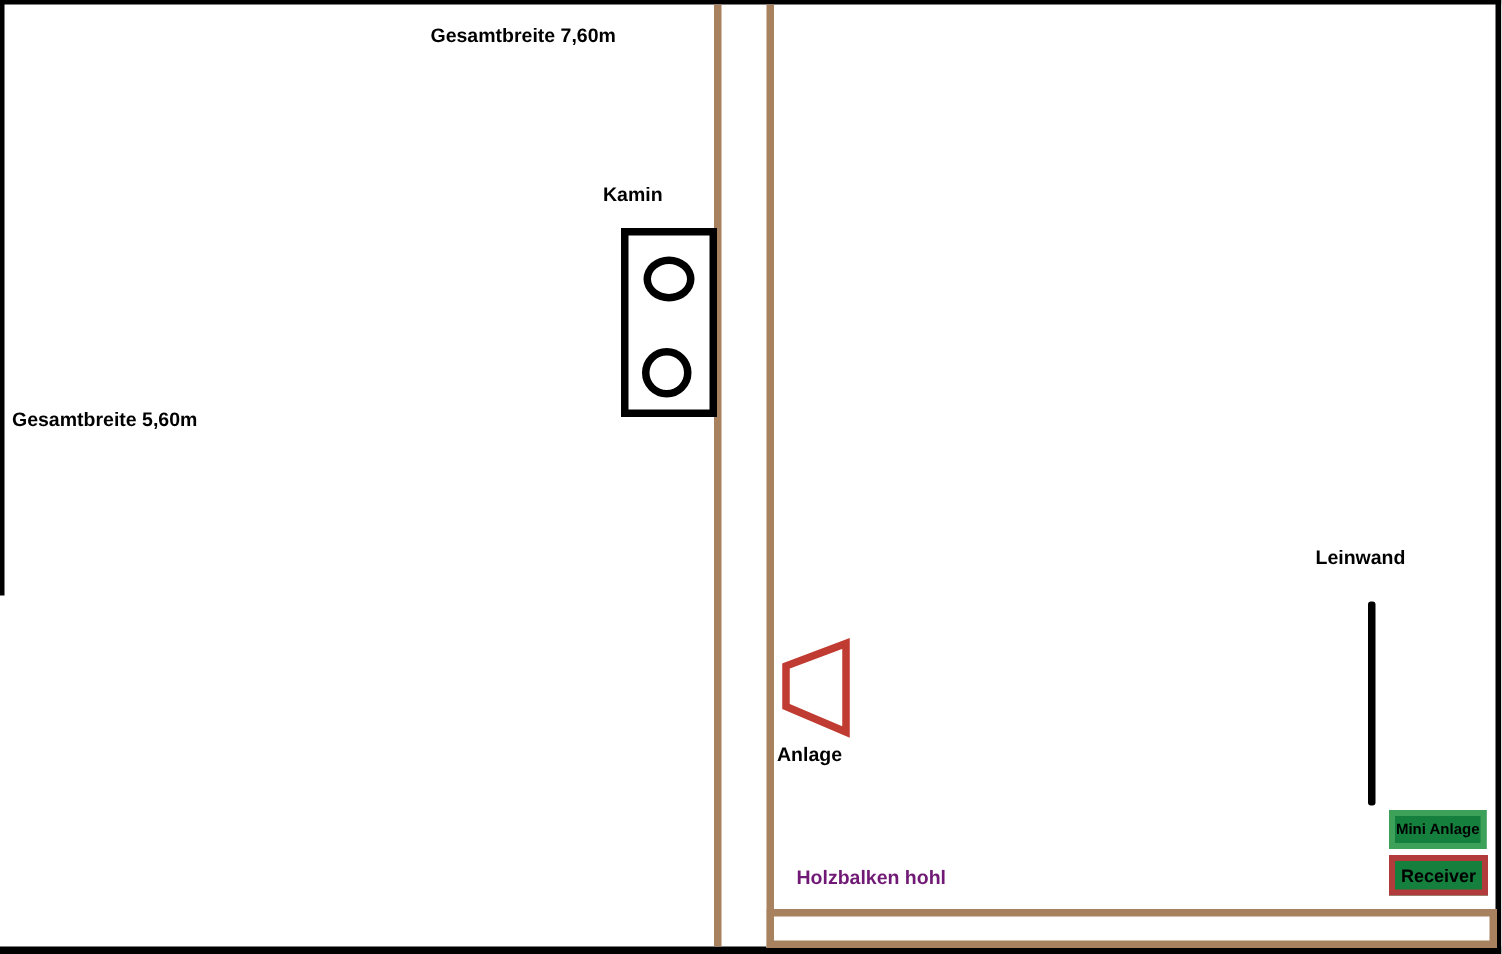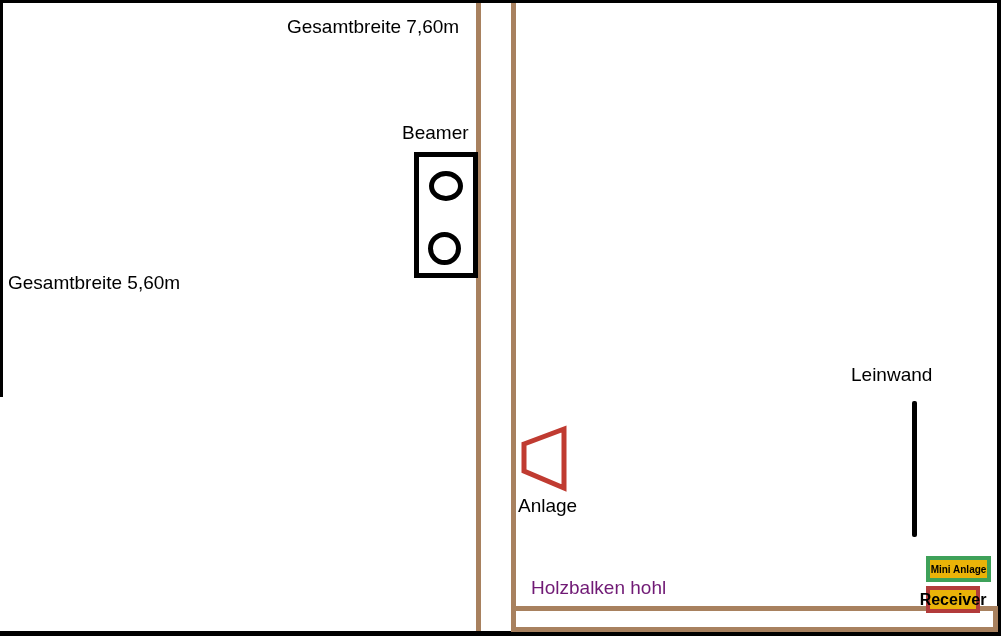--- a/index.html
+++ b/index.html
@@ -30,30 +30,30 @@
     position: absolute; left: 511px; top: 606px;
     width: 487px; height: 26px;
     box-sizing: border-box;
     border: 5px solid #A8815F;
     background: #ffffff;
   }
 
   
   .lbl {
     position: absolute;
-    font-weight: 400;
-    font-size: 19px;
+    font-weight: 700;
+    font-size: 13px;
     color: #000;
     white-space: nowrap;
     line-height: 1;
   }
   .lbl-total-top  { left: 287px; top: 17px; }
   .lbl-total-left { left: 8px;   top: 273px; text-align: center; }
   .lbl-kamin      { left: 402px; top: 123px; }
-  .lbl-leinwand   { left: 851px; top: 365px; }
+  .lbl-leinwand   { left: 877px; top: 365px; }
   .lbl-beamer     { left: 518px; top: 496px; }
   .lbl-holzbalken { left: 531px; top: 578px; color: #701a75; }
 
   
   .kamin-rect {
     position: absolute; left: 414px; top: 152px;
     width: 64px; height: 126px;
     box-sizing: border-box;
     border: 5px solid #000;
     background: #ffffff;
@@ -83,60 +83,59 @@
     position: absolute; left: 912px; top: 401px;
     width: 5px; height: 136px;
     background: #000;
     border-radius: 2px;
   }
 
   
   .eq-box {
     position: absolute;
     box-sizing: border-box;
-    background: #eab308;
+    background: #15803d;
     display: flex;
     align-items: center;
     justify-content: center;
     font-weight: 700;
     color: #000;
     white-space: nowrap;
-    margin-top: 16px;
   }
   .mini-anlage-box {
     left: 926px; top: 540px;
     width: 65px; height: 26px;
     border: 4px solid #3EA159;
     font-size: 10px;
   }
   .receiver-box {
     left: 926px; top: 570px;
-    width: 54px; height: 27px;
+    width: 66px; height: 27px;
     border: 4px solid #B23B3B;
-    font-size: 16px;
+    font-size: 12px;
   }
 </style>
 </head>
 <body>
 
 <div class="plan">
 
   <div class="wall-top"></div>
   <div class="wall-left"></div>
   <div class="wall-right"></div>
   <div class="wall-bottom"></div>
 
   <div class="brown-wall-1"></div>
   <div class="brown-wall-2"></div>
 
   <div class="holzbalken-beam"></div>
 
   <div class="lbl lbl-total-top">Gesamtbreite 7,60m</div>
   <div class="lbl lbl-total-left">Gesamtbreite 5,60m</div>
-  <div class="lbl lbl-kamin">Beamer</div>
+  <div class="lbl lbl-kamin">Kamin</div>
   <div class="lbl lbl-leinwand">Leinwand</div>
   <div class="lbl lbl-beamer">Anlage</div>
   <div class="lbl lbl-holzbalken">Holzbalken hohl</div>
 
   <div class="kamin-rect">
     <div class="kamin-ellipse-1"></div>
     <div class="kamin-ellipse-2"></div>
   </div>
 
   <svg class="beamer-shape" width="60" height="78" viewBox="0 0 60 78">

